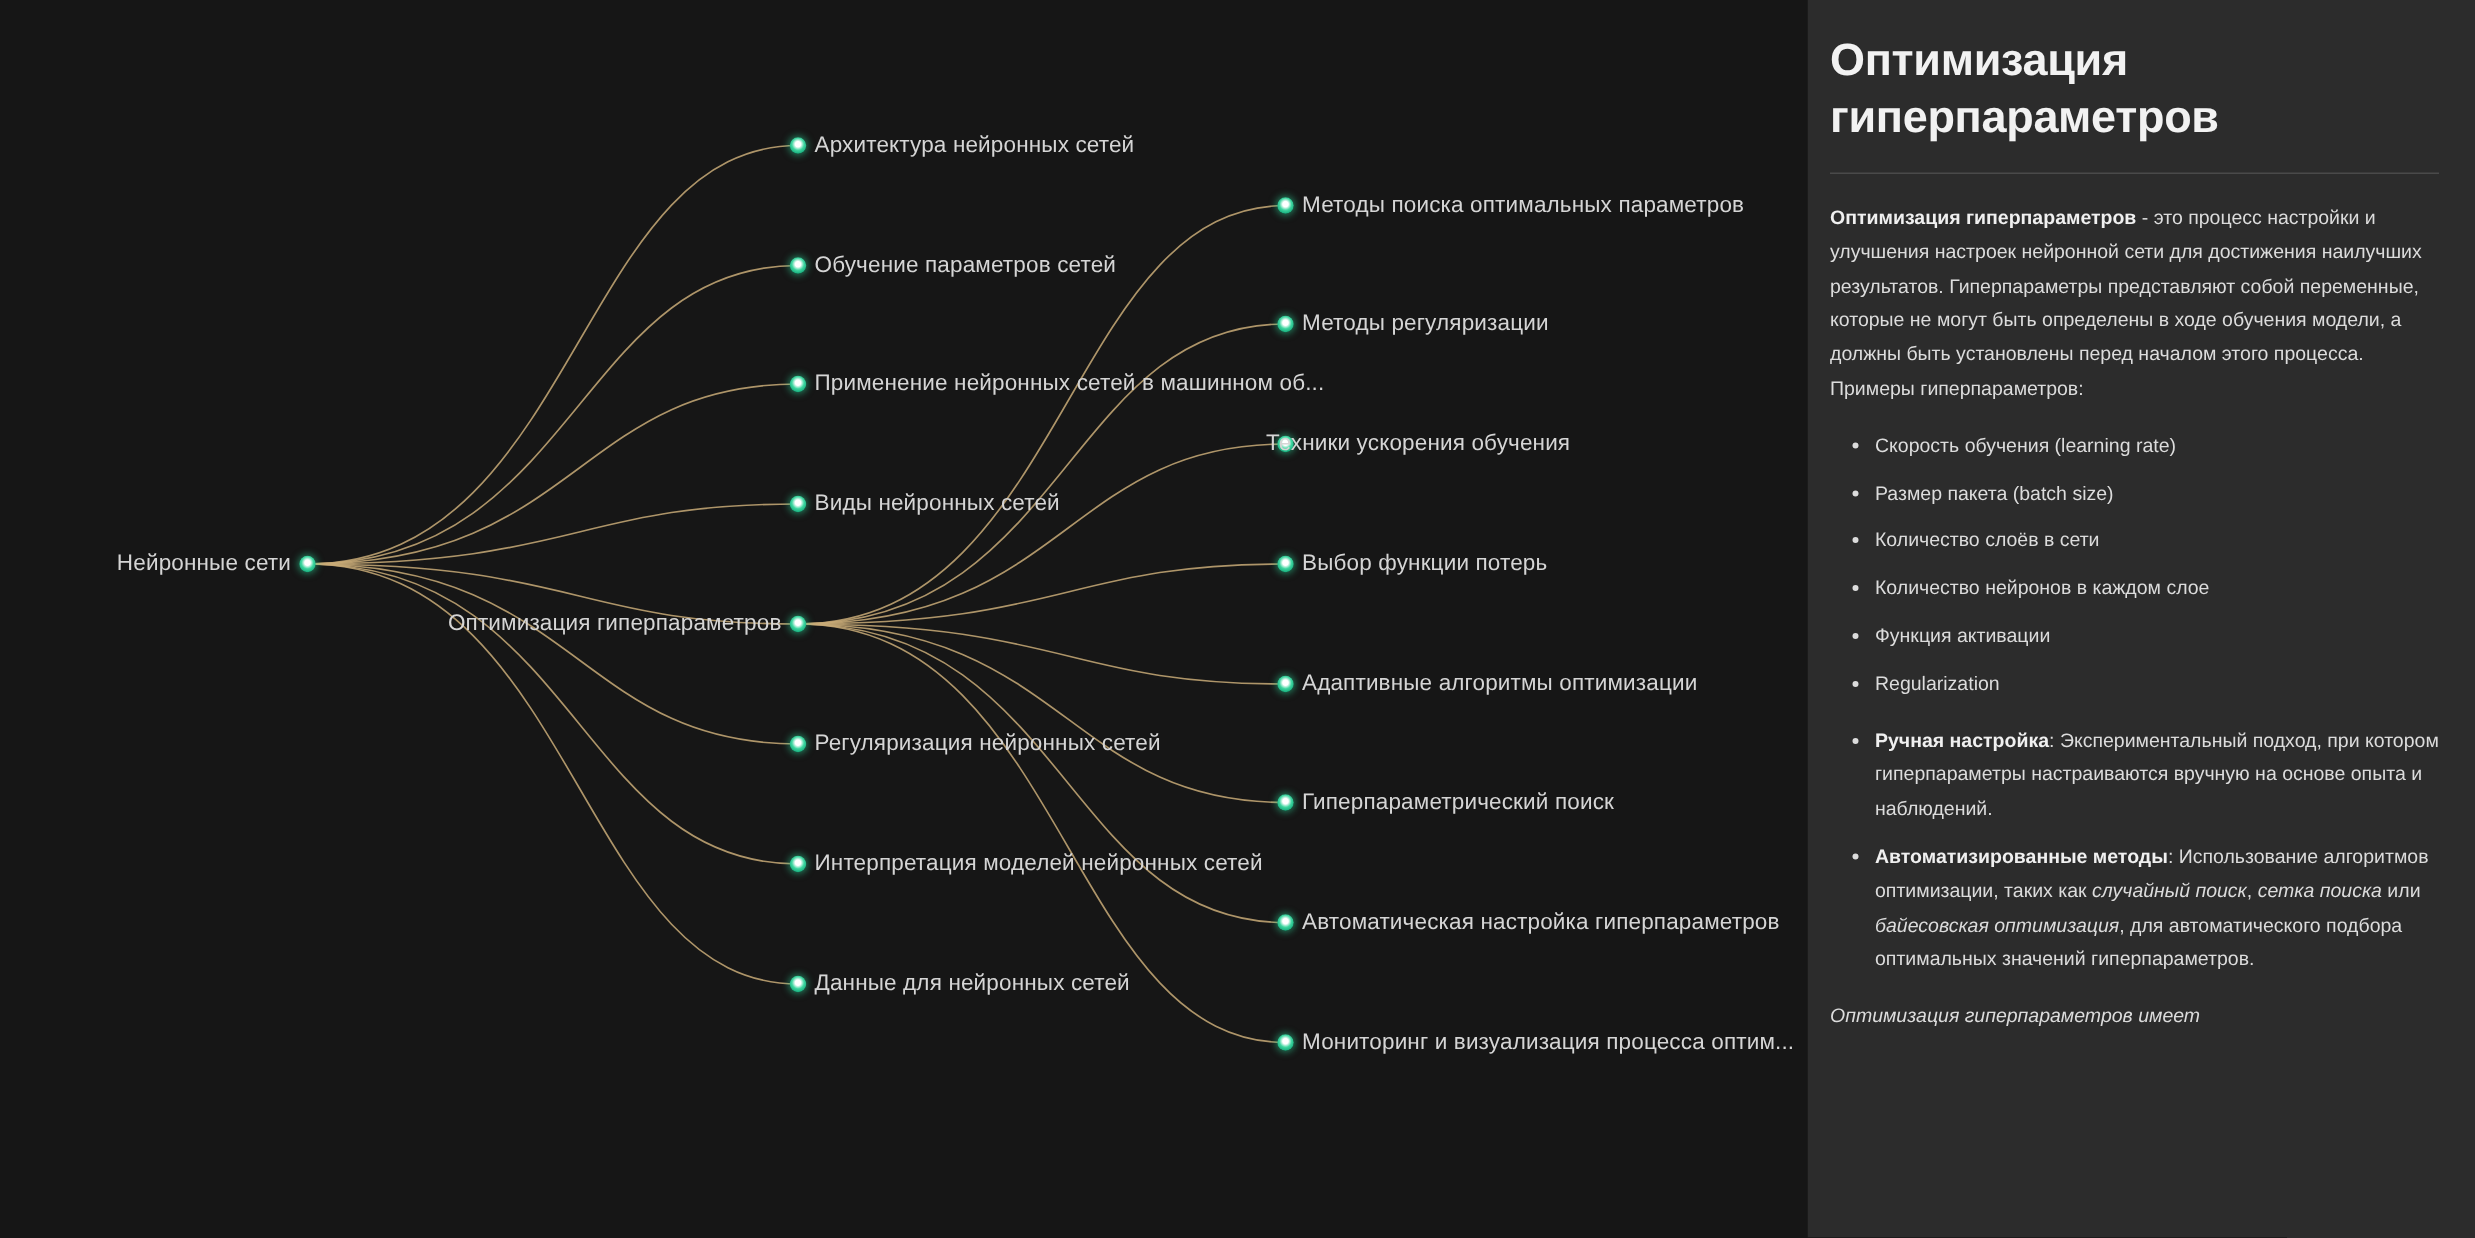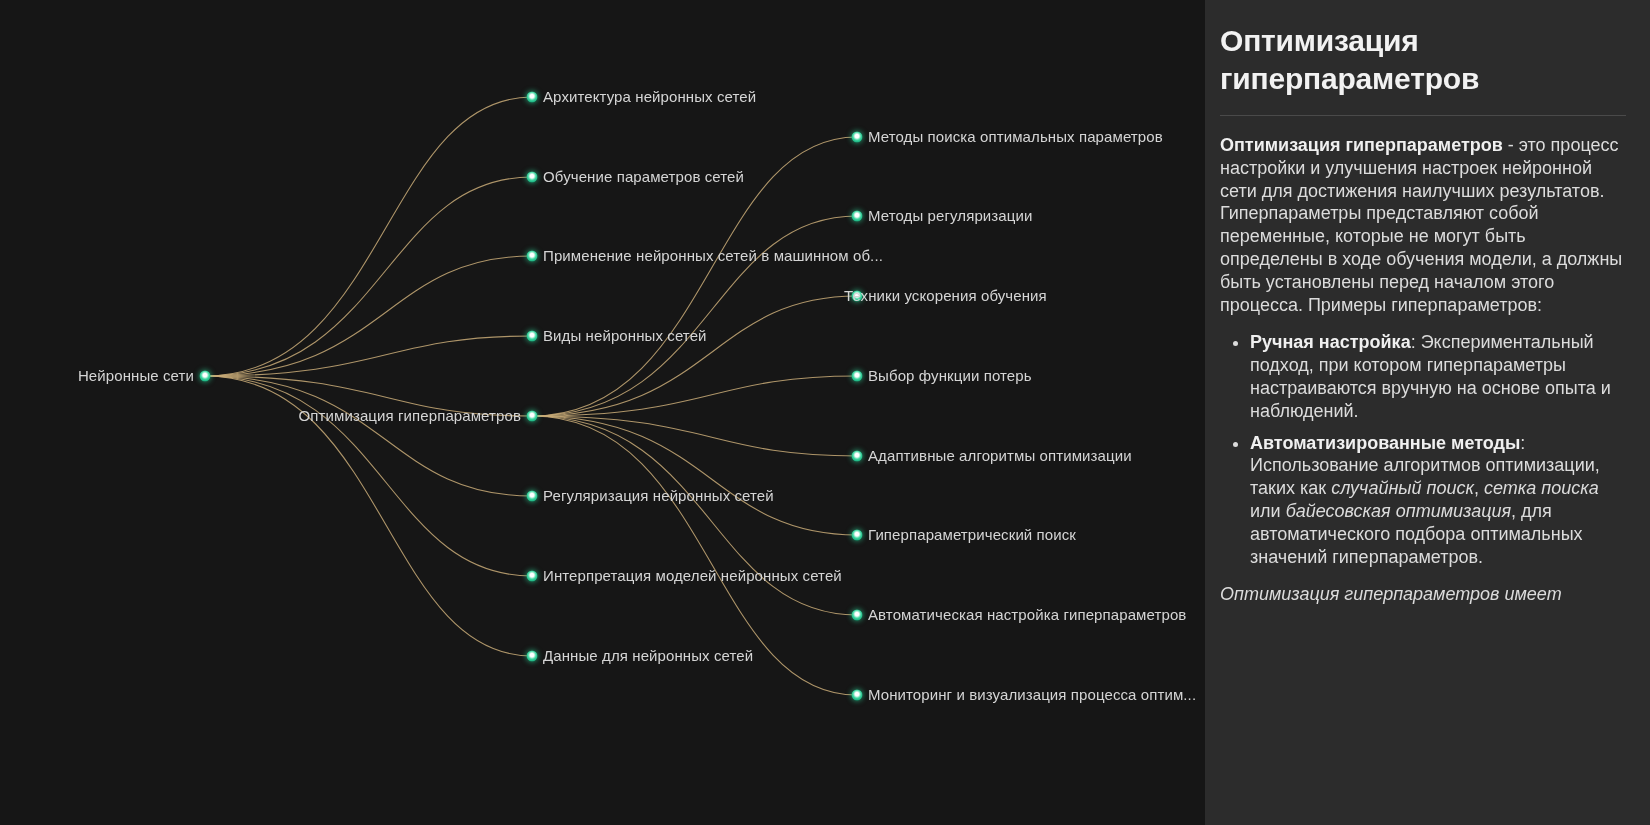--- a/index.html
+++ b/index.html
@@ -59,21 +59,21 @@
     color: #f2f2f2;
     letter-spacing: -.2px;
     padding-top: 6px;
   }
   .panel-rule {
     margin: 17px 0 18px 0;
     height: 1px;
     background: #4a4a4a;
     border: 0;
   }
-  .panel-body { font-size: 18px; line-height: 22.8px; color: #dcdcdc; }
+  .panel-body { font-size: 13px; line-height: 22.8px; color: #dcdcdc; }
   .panel-body p { margin-bottom: 15px; }
   .panel-body ul { margin: 0 0 15px 0; padding-left: 30px; list-style: disc; }
   .panel-body li { margin-bottom: 9px; }
   .panel-body b { font-weight: 700; color: #f0f0f0; }
   .panel-body i { font-style: italic; }
   .panel-body .lead-in { margin-bottom: 14px; }
 </style>
 </head>
 <body>
 
@@ -138,20 +138,28 @@
 
   <aside class="side-panel">
     <h1 class="panel-title">Оптимизация гиперпараметров</h1>
     <hr class="panel-rule">
     <div class="panel-body">
 
       <p>
         <b>Оптимизация гиперпараметров</b><span> - это процесс настройки и улучшения настроек нейронной сети для достижения наилучших результатов. Гиперпараметры представляют собой переменные, которые не могут быть определены в ходе обучения модели, а должны быть установлены перед началом этого процесса. Примеры гиперпараметров:</span>
       </p>
 
+      <ul id="examples-list">
+          <li>Скорость обучения (learning rate)</li>
+          <li>Размер пакета (batch size)</li>
+          <li>Количество слоёв в сети</li>
+          <li>Количество нейронов в каждом слое</li>
+          <li>Функция активации</li>
+          <li>Regularization</li>
+        </ul>
 
 
       <ul>
         <li>
           <b>Ручная настройка</b><span>: Экспериментальный подход, при котором гиперпараметры настраиваются вручную на основе опыта и наблюдений.</span>
         </li>
         <li>
           <b>Автоматизированные методы</b><span>: Использование алгоритмов оптимизации, таких как </span><i>случайный поиск</i><span>, </span><i>сетка поиска</i><span> или </span><i>байесовская оптимизация</i><span>, для автоматического подбора оптимальных значений гиперпараметров.</span>
         </li>
       </ul>

